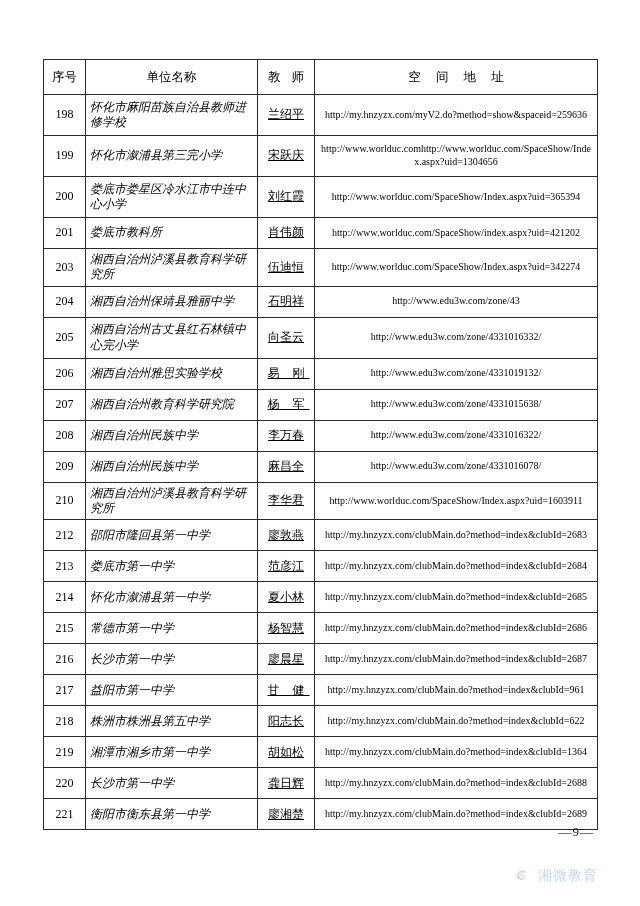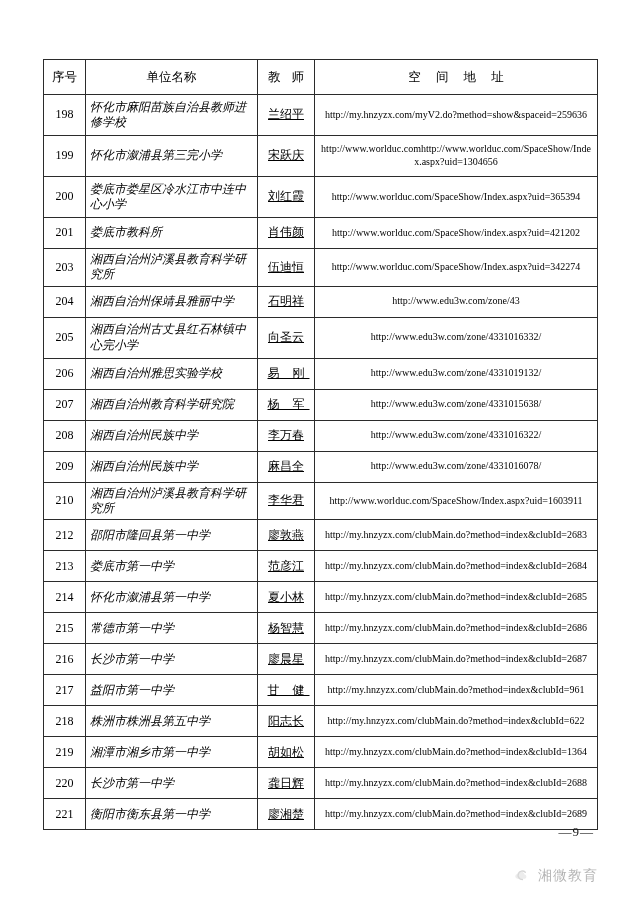--- a/index.html
+++ b/index.html
@@ -102,21 +102,21 @@
     gap: 7px;
     opacity: 0.30;
   }
   .watermark .wm-logo {
     width: 19px;
     height: 19px;
     flex: 0 0 auto;
   }
   .watermark .wm-text {
     font-size: 14px;
-    color: #000000;
+    color: #3b82f6;
     font-family: "Liberation Sans", "DejaVu Sans", sans-serif;
     letter-spacing: 1px;
     white-space: nowrap;
   }
 </style>
 </head>
 <body>
 
 <div class="page">
 

